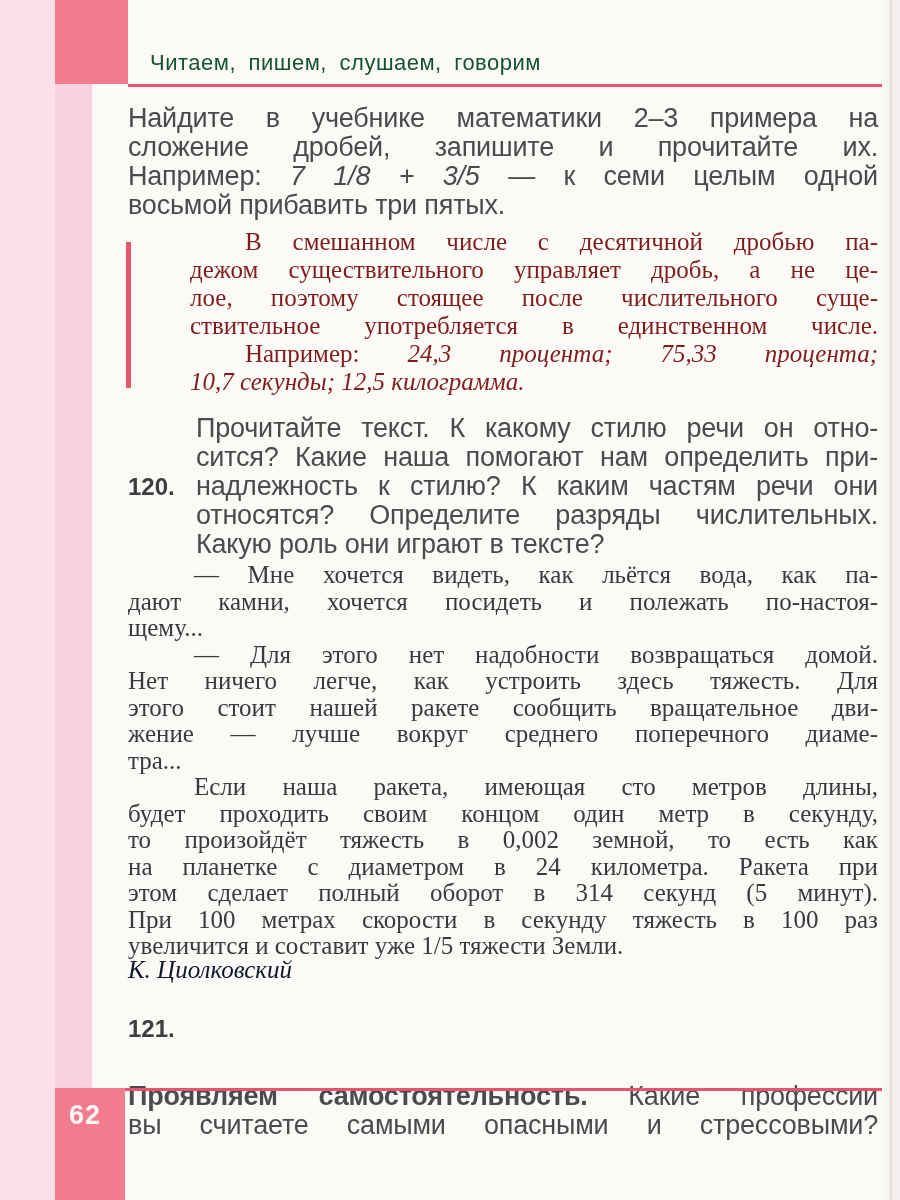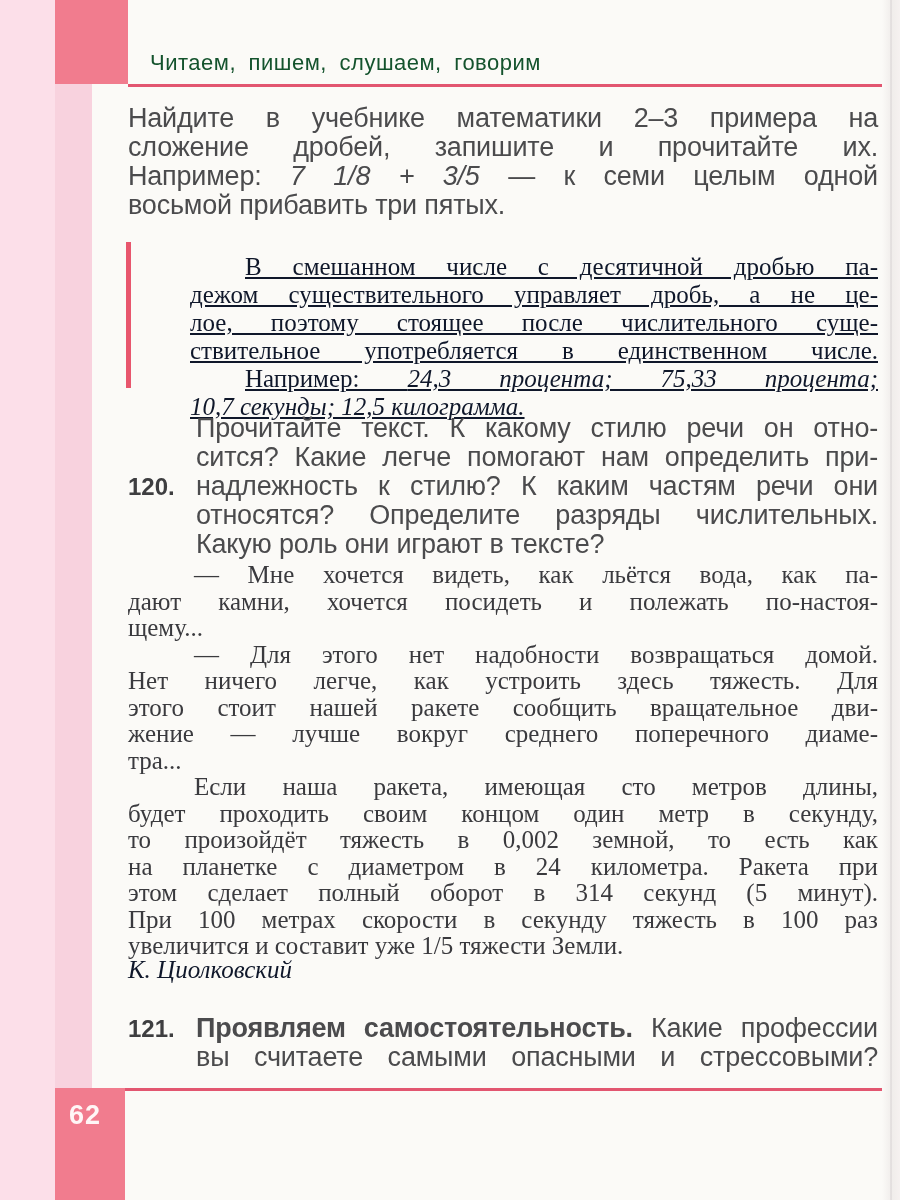--- a/index.html
+++ b/index.html
@@ -22,26 +22,26 @@
   .rule-bottom{left:125px;top:1088px;width:757px;}
   
   .exercise{position:absolute;left:128px;width:750px;display:flex;}
   .ex-num{
     width:68px;flex:0 0 68px;font-weight:bold;font-size:24px;color:#3e3e40;
     line-height:29px;
   }
   .ex-lines{flex:1;font-size:27px;color:#4b4b4d;line-height:29px;letter-spacing:-0.2px;}
   #ex119{top:104px;}
   #ex120{top:414px;align-items:center;}
-  #ex121{top:1014px;}
+  #ex121{top:1014px;flex-direction:column;}
   
   .note-bar{position:absolute;left:126px;top:242px;width:5px;height:146px;background:#e8566d;}
   .note-lines{
-    position:absolute;left:190px;top:253px;width:688px;
-    font-family:"Liberation Serif", serif;font-size:25px;color:#0f172a;line-height:28px;text-decoration:underline;
+    position:absolute;left:190px;top:228px;width:688px;
+    font-family:"Liberation Serif", serif;font-size:25px;color:#7f1d1d;line-height:28px;
   }
   .note-lines .ind{text-indent:55px;}
   
   .body-text{
     position:absolute;left:128px;top:562px;width:750px;
     font-family:"Liberation Serif", serif;font-size:25px;color:#3a3a3e;line-height:26.5px;
   }
   .body-text .ind{text-indent:66px;}
   .attribution{
     position:absolute;left:128px;top:956px;width:750px;text-align:left;
@@ -88,21 +88,21 @@
     <div class="tline"><span>лое, поэтому стоящее после числительного суще-</span></div>
     <div class="tline"><span>ствительное употребляется в единственном числе.</span></div>
     <div class="tline ind"><span>Например: </span><span class="it">24,3 процента; 75,33 процента;</span></div>
     <div class="tline last"><span class="it">10,7 секунды; 12,5 килограмма.</span></div>
   </div>
 
 <div class="exercise" id="ex120">
   <div class="ex-num">120.</div>
   <div class="ex-lines">
       <div class="tline"><span>Прочитайте текст. К какому стилю речи он отно-</span></div>
-      <div class="tline"><span>сится? Какие легче помогают нам определить при-</span></div>
+      <div class="tline"><span>сится? Какие наша помогают нам определить при-</span></div>
       <div class="tline"><span>надлежность к стилю? К каким частям речи они</span></div>
       <div class="tline"><span>относятся? Определите разряды числительных.</span></div>
       <div class="tline last"><span>Какую роль они играют в тексте?</span></div>
     </div>
 </div>
 
 <div class="body-text">
   <div>
       <div class="tline ind"><span>— Мне хочется видеть, как льётся вода, как па-</span></div>
       <div class="tline"><span>дают камни, хочется посидеть и полежать по-настоя-</span></div>

